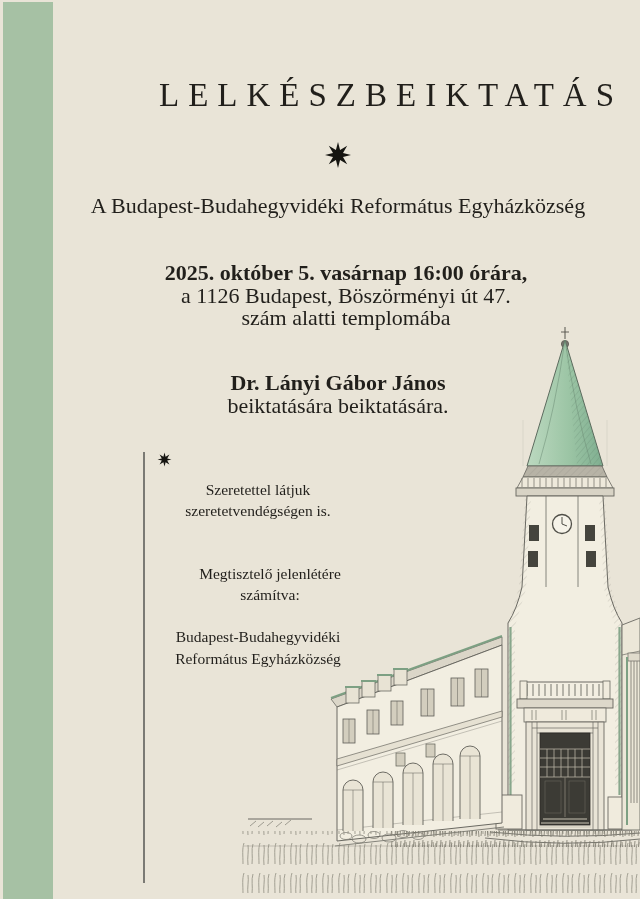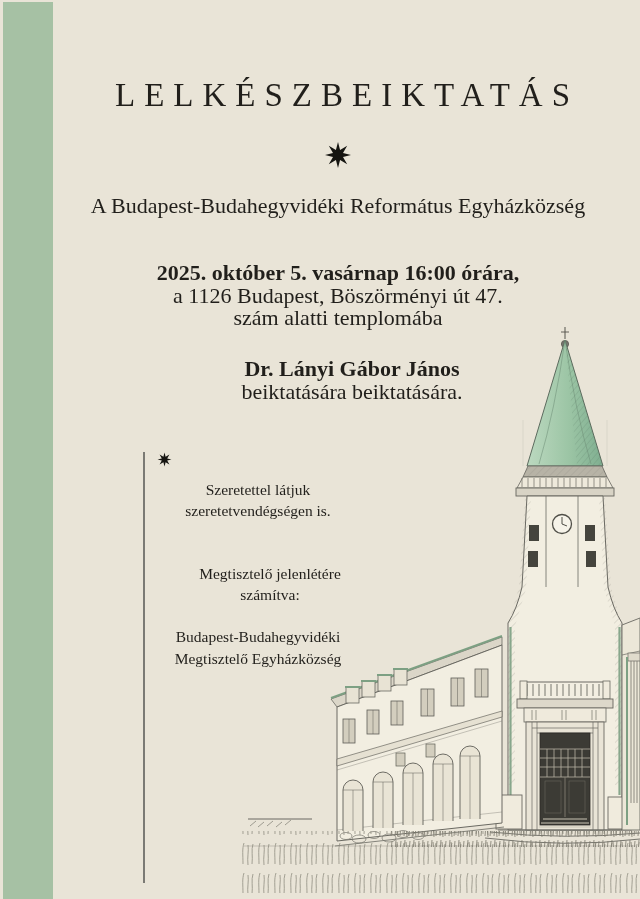--- a/index.html
+++ b/index.html
@@ -2,28 +2,28 @@
 <html><head>
 <meta charset="utf-8">
 <style>
   html,body{margin:0;padding:0;}
   body{width:640px;height:899px;overflow:hidden;background:#ffffff;}
   .page{position:relative;width:640px;height:899px;background:#e9e4d7;
         font-family:"Liberation Serif","DejaVu Serif",serif;color:#211f1b;}
   .abs{position:absolute;}
   .stripe{left:3px;top:2px;bottom:0;width:50px;background:#a6c1a4;}
   .center-col{left:53px;width:570px;text-align:center;}
-  .title{top:76px;font-size:33px;letter-spacing:9px;padding-left:9px;font-weight:400;
-         line-height:38px;white-space:nowrap;}
+  .title{top:76px;font-size:33px;letter-spacing:9px;font-weight:400;
+         line-height:38px;white-space:nowrap;text-align:right;}
   .ornament-big{top:141px;}
   .ornament-big svg{width:28px;height:28px;}
   .block{font-size:22px;line-height:22.5px;}
   .intro{top:195px;}
-  .event{top:262px;}
-  .honoree{top:358px;margin-left:14px;}
+  .event{top:262px;padding-left:8px;}
+  .honoree{top:372px;}
   .b{font-weight:700;}
   .vline{left:143px;top:452px;height:431px;width:1.5px;background:#7b7a74;}
   .ornament-small{left:157px;top:452px;}
   .ornament-small svg{width:15px;height:15px;}
   .side{left:163px;width:190px;text-align:center;font-size:15.5px;line-height:20.5px;}
   .side-1{top:480px;}
   .side-2{top:564px;margin-left:12px;}
   .side-3{top:626px;line-height:21.5px;}
   .church{left:240px;top:325px;width:400px;height:574px;}
   svg{display:block;}
@@ -284,16 +284,16 @@
     <div>szeretetvendégségen is.</div>
   </div>
 
   <div class="abs side side-2">
     <div>Megtisztelő jelenlétére</div>
     <div>számítva:</div>
   </div>
 
   <div class="abs side side-3">
     <div>Budapest-Budahegyvidéki</div>
-    <div>Megtisztelő Egyházközség</div>
+    <div>Református Egyházközség</div>
   </div>
 
 </div>
 
 </body></html>

